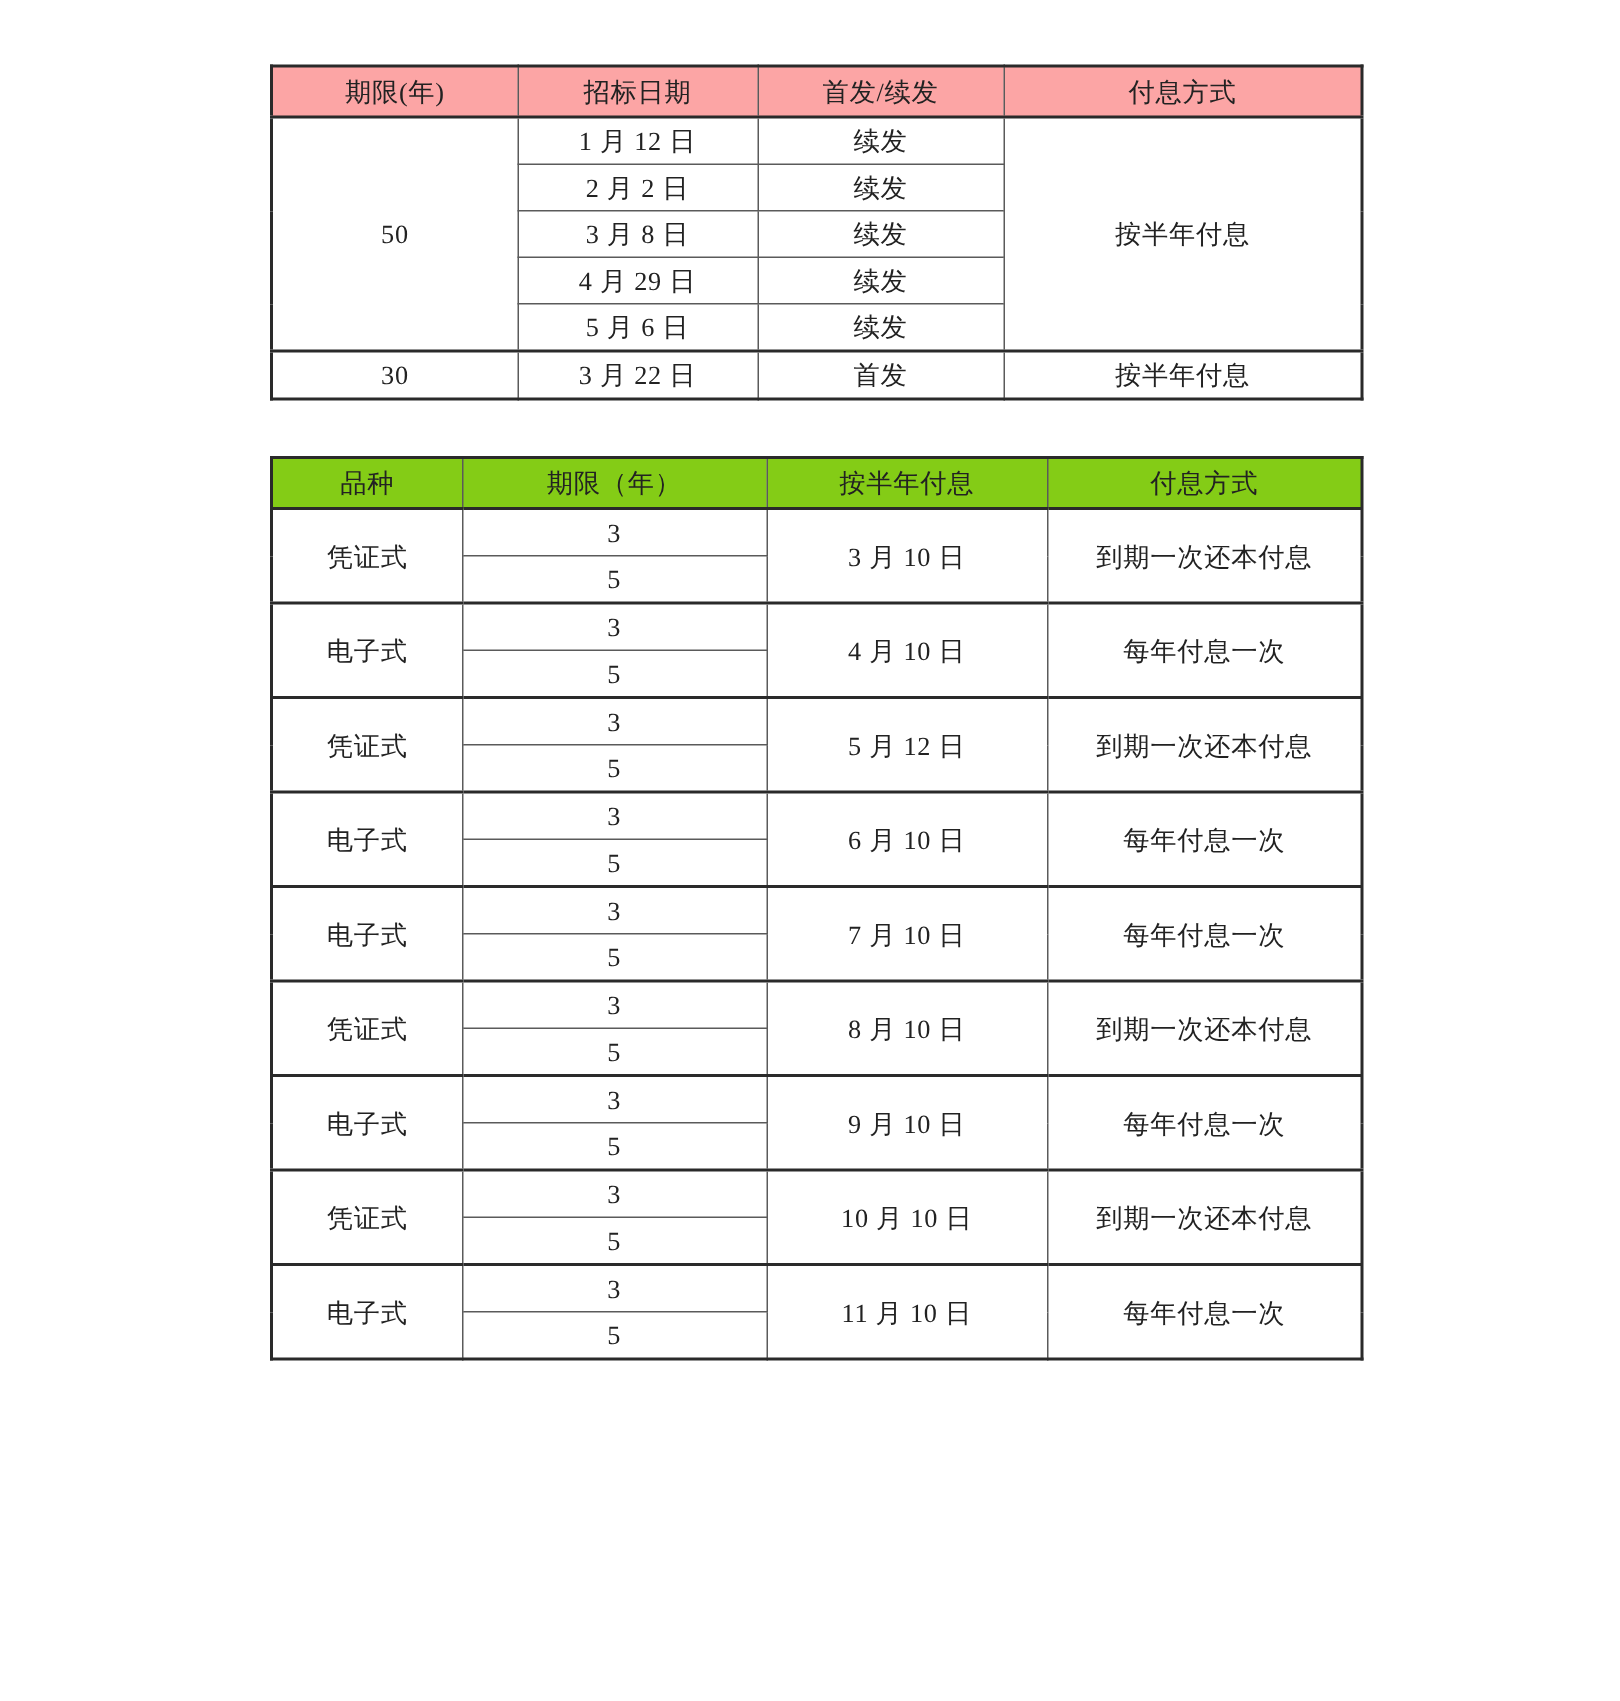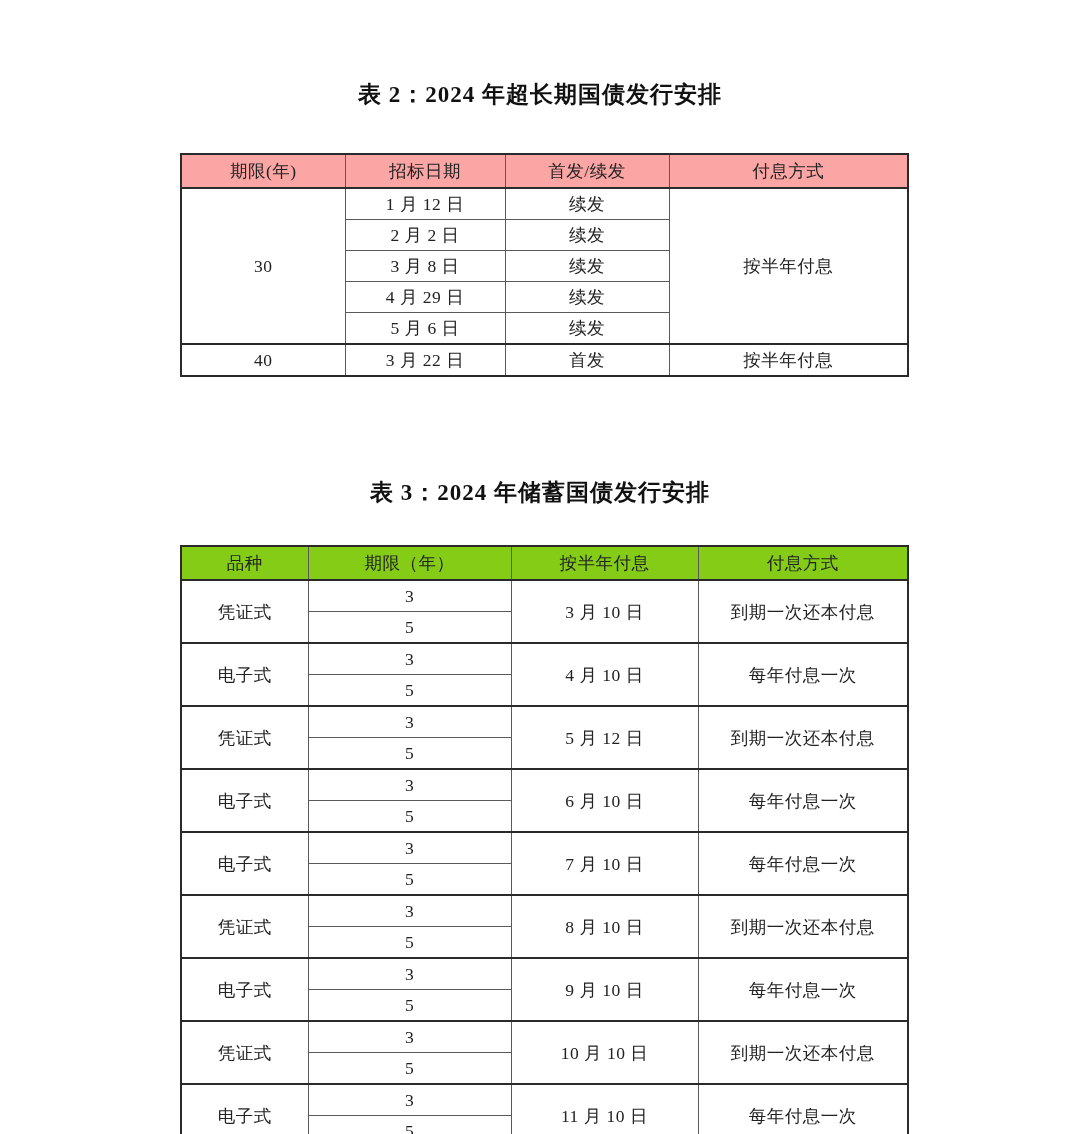--- a/index.html
+++ b/index.html
@@ -55,40 +55,39 @@
   .t2 thead th { background: #fca5a5; margin-top: 16px; }
   .t3 thead th { background: #84cc16; }
 
   tr.group-top td { border-top: 2px solid #2a2a2a; }
 </style>
 </head>
 <body>
 
 <div class="page">
 
-  <div class="doc-title title-2">表 2：2024 年超长期国债发行安排</div>
 
   <table class="bond-table t2">
     <colgroup>
       <col style="width:164px">
         <col style="width:160px">
         <col style="width:164px">
         <col style="width:239px">
     </colgroup>
     <thead>
       <tr>
         <th>期限(年)</th>
         <th>招标日期</th>
         <th>首发/续发</th>
         <th>付息方式</th>
       </tr>
     </thead>
     <tbody>
       <tr>
-        <td rowspan="5">30</td>
+        <td rowspan="5">50</td>
         <td>1 月 12 日</td>
         <td>续发</td>
         <td rowspan="5">按半年付息</td>
       </tr>
       <tr>
         <td>2 月 2 日</td>
         <td>续发</td>
       </tr>
       <tr>
         <td>3 月 8 日</td>
@@ -96,29 +95,28 @@
       </tr>
       <tr>
         <td>4 月 29 日</td>
         <td>续发</td>
       </tr>
       <tr>
         <td>5 月 6 日</td>
         <td>续发</td>
       </tr>
       <tr class="group-top">
-        <td>40</td>
+        <td>30</td>
         <td>3 月 22 日</td>
         <td>首发</td>
         <td>按半年付息</td>
       </tr>
     </tbody>
   </table>
 
-  <div class="doc-title title-3">表 3：2024 年储蓄国债发行安排</div>
 
   <table class="bond-table t3">
     <colgroup>
       <col style="width:127px">
         <col style="width:203px">
         <col style="width:187px">
         <col style="width:210px">
     </colgroup>
     <thead>
       <tr>

